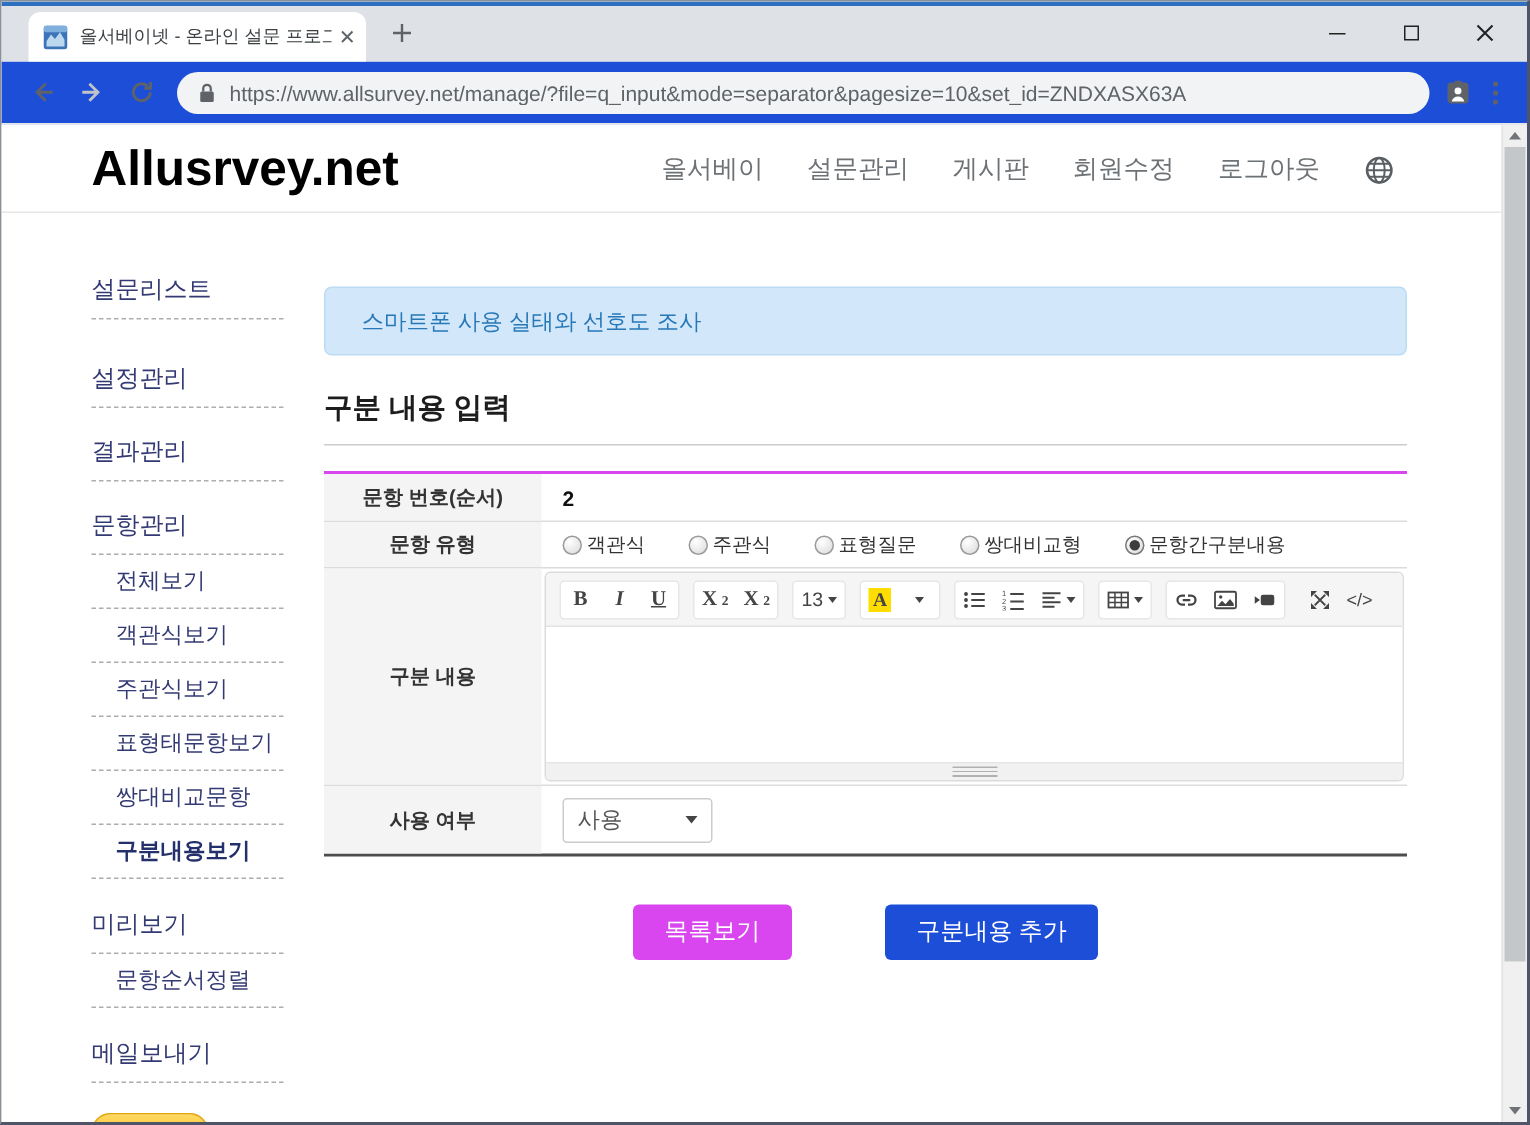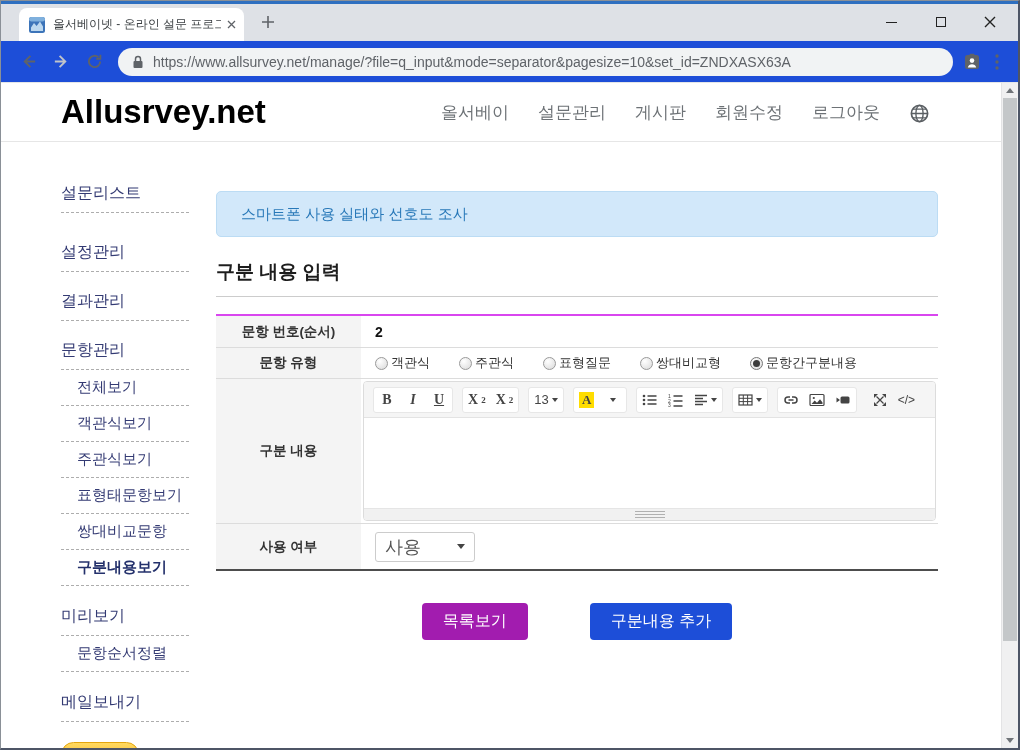--- a/index.html
+++ b/index.html
@@ -73,27 +73,27 @@
   .serif { font-family:"Liberation Serif","DejaVu Serif",serif; font-weight:bold; font-size:14px; }
   .it { font-style:italic; } .un { text-decoration:underline; }
   .scr { font-weight:bold; } .scr sup,.scr sub { font-size:9px; }
   .hl-a { background:#ffdd00; padding:0 3px; font-weight:bold; font-family:"Liberation Serif",serif; }
   .caret { width:0; height:0; border-left:3.5px solid transparent; border-right:3.5px solid transparent; border-top:4px solid #444; }
   .ed-area { height:90px; background:#fff; cursor:text; }
   .ed-status { height:12px; background:#f1f1f1; border-top:1px solid #e5e5e5; display:flex; align-items:center; justify-content:center; cursor:ns-resize; }
   .grip { width:30px; height:7px; background:repeating-linear-gradient(#b0b0b0 0 1px, transparent 1px 3px); }
   
   .select-box { width:100px; height:30px; border:1px solid #ccc; border-radius:3px; background:#fff; display:flex;
-                align-items:center; justify-content:space-between; padding:0 9px; font-size:18px; color:#555; cursor:pointer; }
+                align-items:center; justify-content:space-between; padding:0 9px; font-size:15px; color:#555; cursor:pointer; }
   .select-caret { width:0; height:0; border-left:4px solid transparent; border-right:4px solid transparent; border-top:5px solid #444; }
   
   .actions { margin-top:32px; display:flex; justify-content:center; gap:62px; }
   .btn { height:37px; display:flex; align-items:center; justify-content:center; padding:0 21px; border-radius:4px;
          font-size:16px; color:#fff; cursor:pointer; border:none; }
-  .btn-dark { background:#a21caf; }
+  .btn-dark { background:#d946ef; }
   .btn-teal { background:#1d4ed8; }
   
   .scrollbar { position:absolute; right:0; top:0; bottom:0; width:17px; background:#f0f0f1; border-left:1px solid #e3e3e5; }
   .sb-up,.sb-down { position:absolute; left:0; width:16px; height:14px; display:flex; align-items:center; justify-content:center; cursor:pointer; }
   .sb-up { top:0; } .sb-down { bottom:1px; }
   .tri-up { width:0; height:0; border-left:4px solid transparent; border-right:4px solid transparent; border-bottom:5px solid #6f7378; }
   .tri-down { width:0; height:0; border-left:4px solid transparent; border-right:4px solid transparent; border-top:5px solid #6f7378; }
   .sb-thumb { position:absolute; left:1px; right:1px; top:15px; height:543px; background:#c4c7c9; cursor:grab; }
 </style>
 </head>

